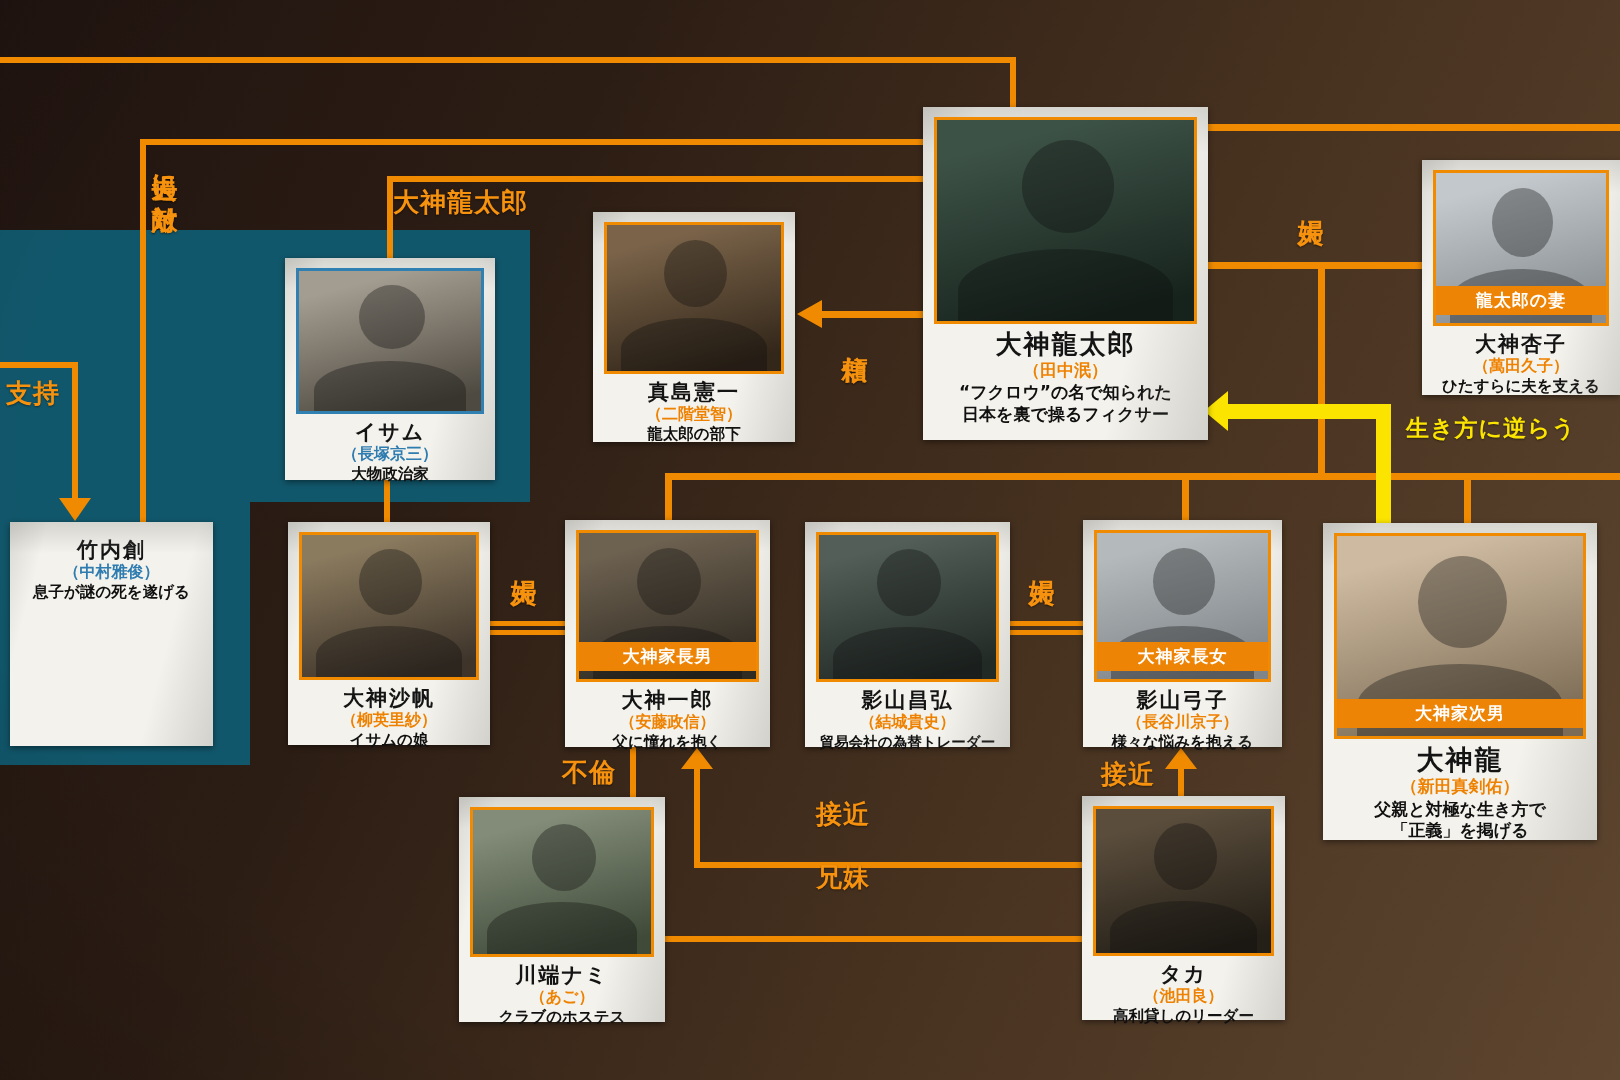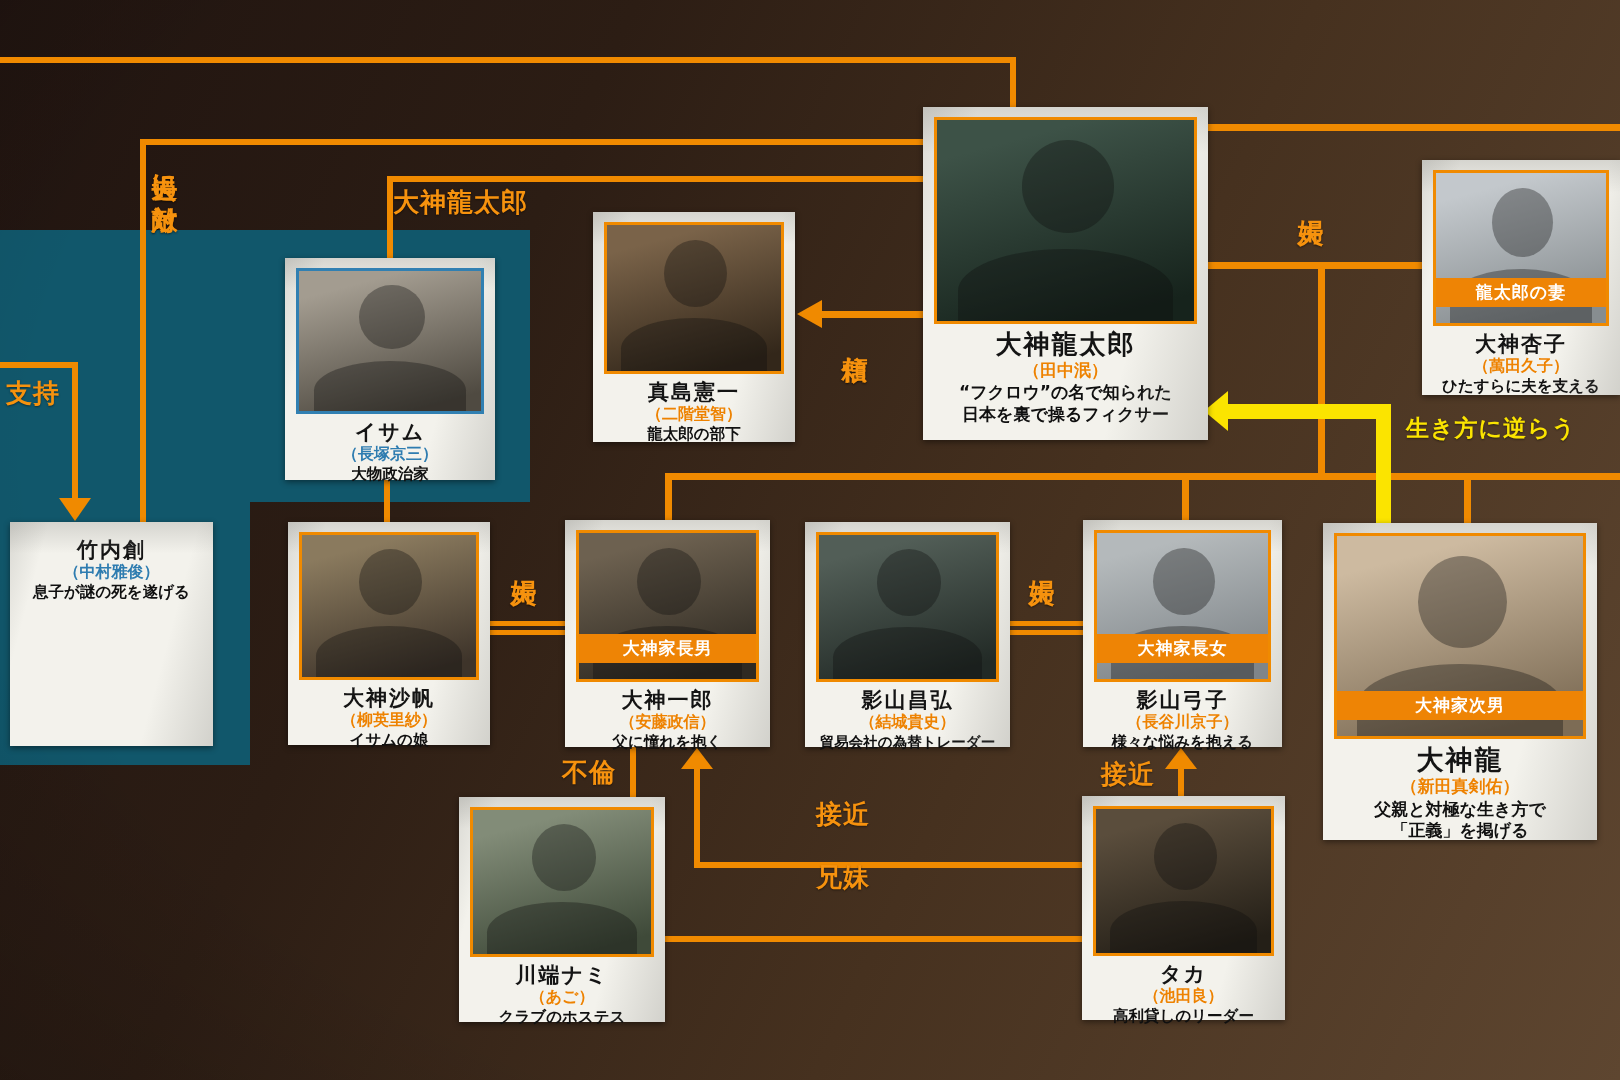--- a/index.html
+++ b/index.html
@@ -21,21 +21,21 @@
     box-sizing:border-box;padding:10px 11px 6px 11px;text-align:center;}
   .card::before{content:"";position:absolute;inset:0;pointer-events:none;
     background:linear-gradient(105deg,rgba(125,125,120,.22) 0%,rgba(0,0,0,0) 15%,rgba(0,0,0,0) 72%,rgba(115,115,110,.26) 100%),
                linear-gradient(0deg,rgba(0,0,0,0) 86%,rgba(145,145,140,.30) 100%);}
   .photo{position:relative;width:100%;box-sizing:border-box;border:3px solid #f08a00;overflow:hidden;}
   .card.blue .photo{border-color:#3180b2;}
   .photo .head{position:absolute;left:33%;top:10%;width:36%;height:46%;border-radius:50%;
     background:rgba(12,12,12,.34);}
   .photo .body{position:absolute;left:8%;bottom:-6%;width:84%;height:42%;
     border-radius:50% 50% 0 0;background:rgba(12,12,12,.34);}
-  .badge{position:absolute;left:0;right:0;bottom:16px;height:29px;line-height:29px;z-index:2;
+  .badge{position:absolute;left:0;right:0;bottom:8px;height:29px;line-height:29px;z-index:2;
     background:#ee8405;color:#fff;font-weight:800;font-size:17px;letter-spacing:1px;}
   .badge.bluebg{background:#1c6e99;}
   .cname{font-family:"DejaVu Serif",serif;font-weight:700;color:#141414;font-size:21px;
     letter-spacing:2px;margin-top:5px;line-height:1.2;}
   .cactor{color:#ee8200;font-weight:800;font-size:16px;line-height:1.25;}
   .card.blue .cactor{color:#2e7cb0;}
   .cdesc{color:#101010;font-weight:800;font-size:15.5px;line-height:1.25;margin-top:1px;}
 </style>
 </head>
 <body>

